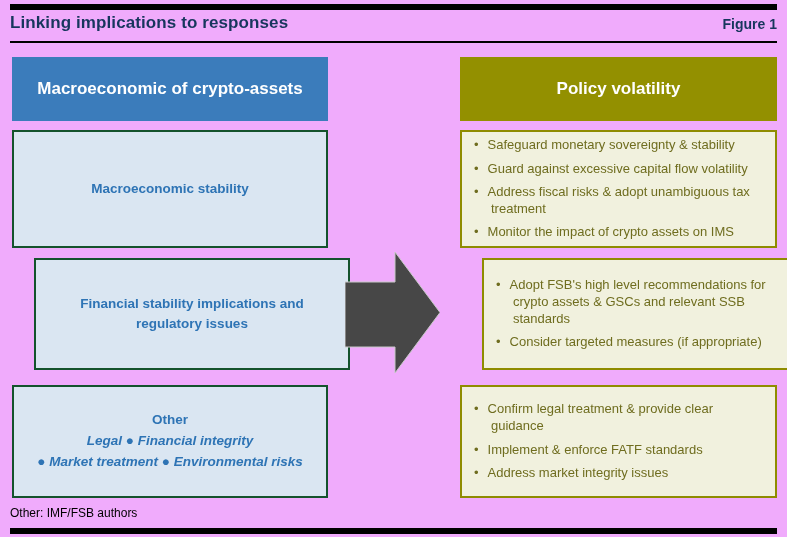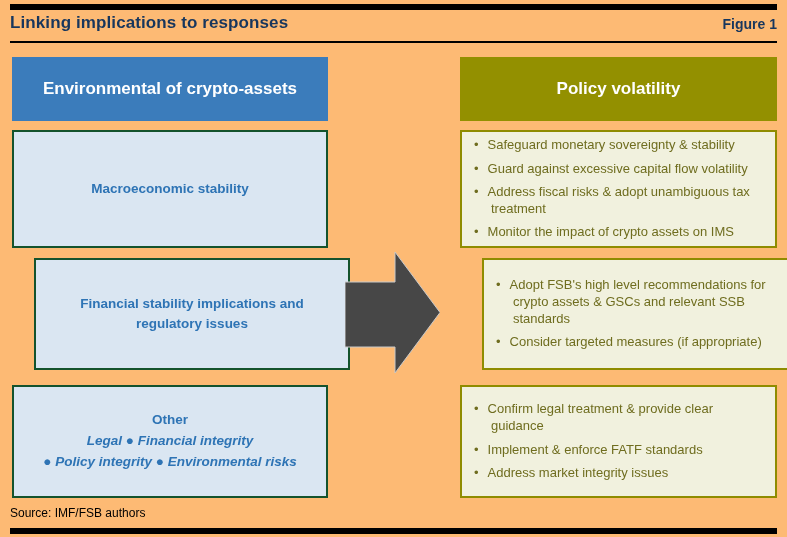--- a/index.html
+++ b/index.html
@@ -1,19 +1,19 @@
 <!DOCTYPE html>
 <html><head>
 <meta charset="utf-8">
 <style>
   html,body{margin:0;padding:0;background:#ffffff;}
   .page{
     position:relative;
     width:787px;height:537px;
-    background:#fdba74;
+    background:#f0abfc;
     font-family:"Liberation Sans","DejaVu Sans",sans-serif;
     overflow:hidden;
   }
   .bar{position:absolute;left:10px;width:767px;background:#000;}
   .bar.top{top:4px;height:6px;}
   .bar.bottom{top:528px;height:6px;}
   .rule{position:absolute;left:10px;width:767px;top:41px;height:2px;background:#000;}
   .page-title{
     position:absolute;left:10px;top:13px;
     font-size:17px;font-weight:bold;color:#17365D;letter-spacing:0.1px;
@@ -66,34 +66,34 @@
 <div class="page">
 
   <div class="bar top"></div>
 
   <div class="page-title">Linking implications to responses</div>
 
   <div class="figure-label">Figure 1</div>
 
   <div class="rule"></div>
 
-  <div class="col-header left">Environmental of crypto-assets</div>
+  <div class="col-header left">Macroeconomic of crypto-assets</div>
 
   <div class="lbox row1">
     <div class="title">Macroeconomic stability</div>
   </div>
 
   <div class="lbox row2">
     <div class="title">Financial stability implications and regulatory issues</div>
   </div>
 
   <div class="lbox row3">
     <div class="title">Other</div>
     <div class="detail">Legal ● Financial integrity</div>
-    <div class="detail">● Policy integrity ● Environmental risks</div>
+    <div class="detail">● Market treatment ● Environmental risks</div>
   </div>
 
   <div class="arrow-wrap">
     <svg width="95" height="122" viewBox="0 0 95 122" xmlns="http://www.w3.org/2000/svg">
       <polygon points="0,30 50,30 50,0 95,60.5 50,121 50,95 0,95" fill="#474747" stroke="#c9c9c9" stroke-width="1"></polygon>
     </svg>
   </div>
 
   <div class="col-header right">Policy volatility</div>
 
@@ -114,17 +114,17 @@
   </div>
 
   <div class="rbox row3">
     <ul>
         <li>Confirm legal treatment &amp; provide clear guidance</li>
         <li>Implement &amp; enforce FATF standards</li>
         <li>Address market integrity issues</li>
       </ul>
   </div>
 
-  <div class="source-note">Source: IMF/FSB authors</div>
+  <div class="source-note">Other: IMF/FSB authors</div>
 
   <div class="bar bottom"></div>
 
 </div>
 
 </body></html>

